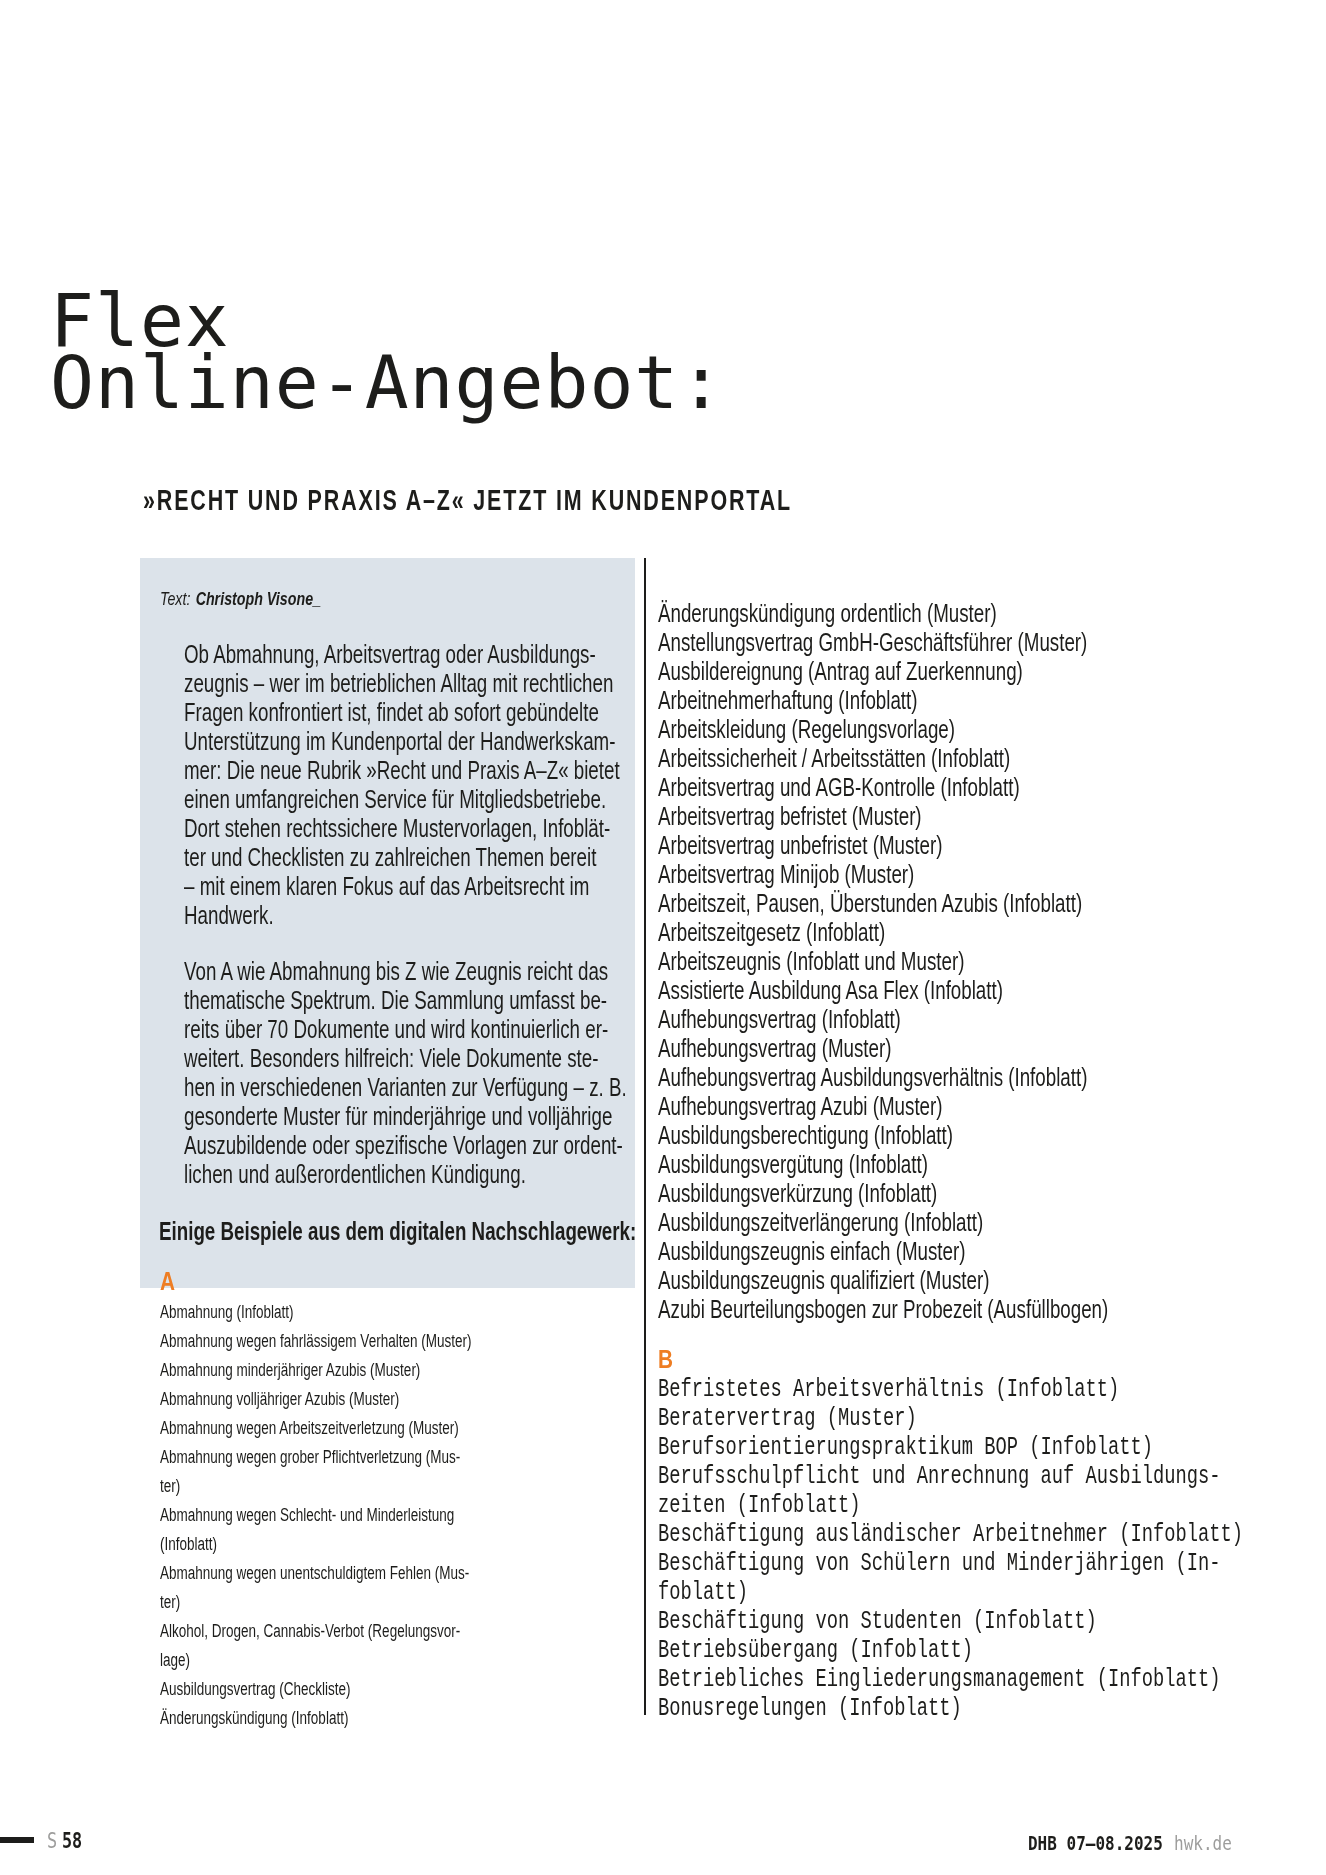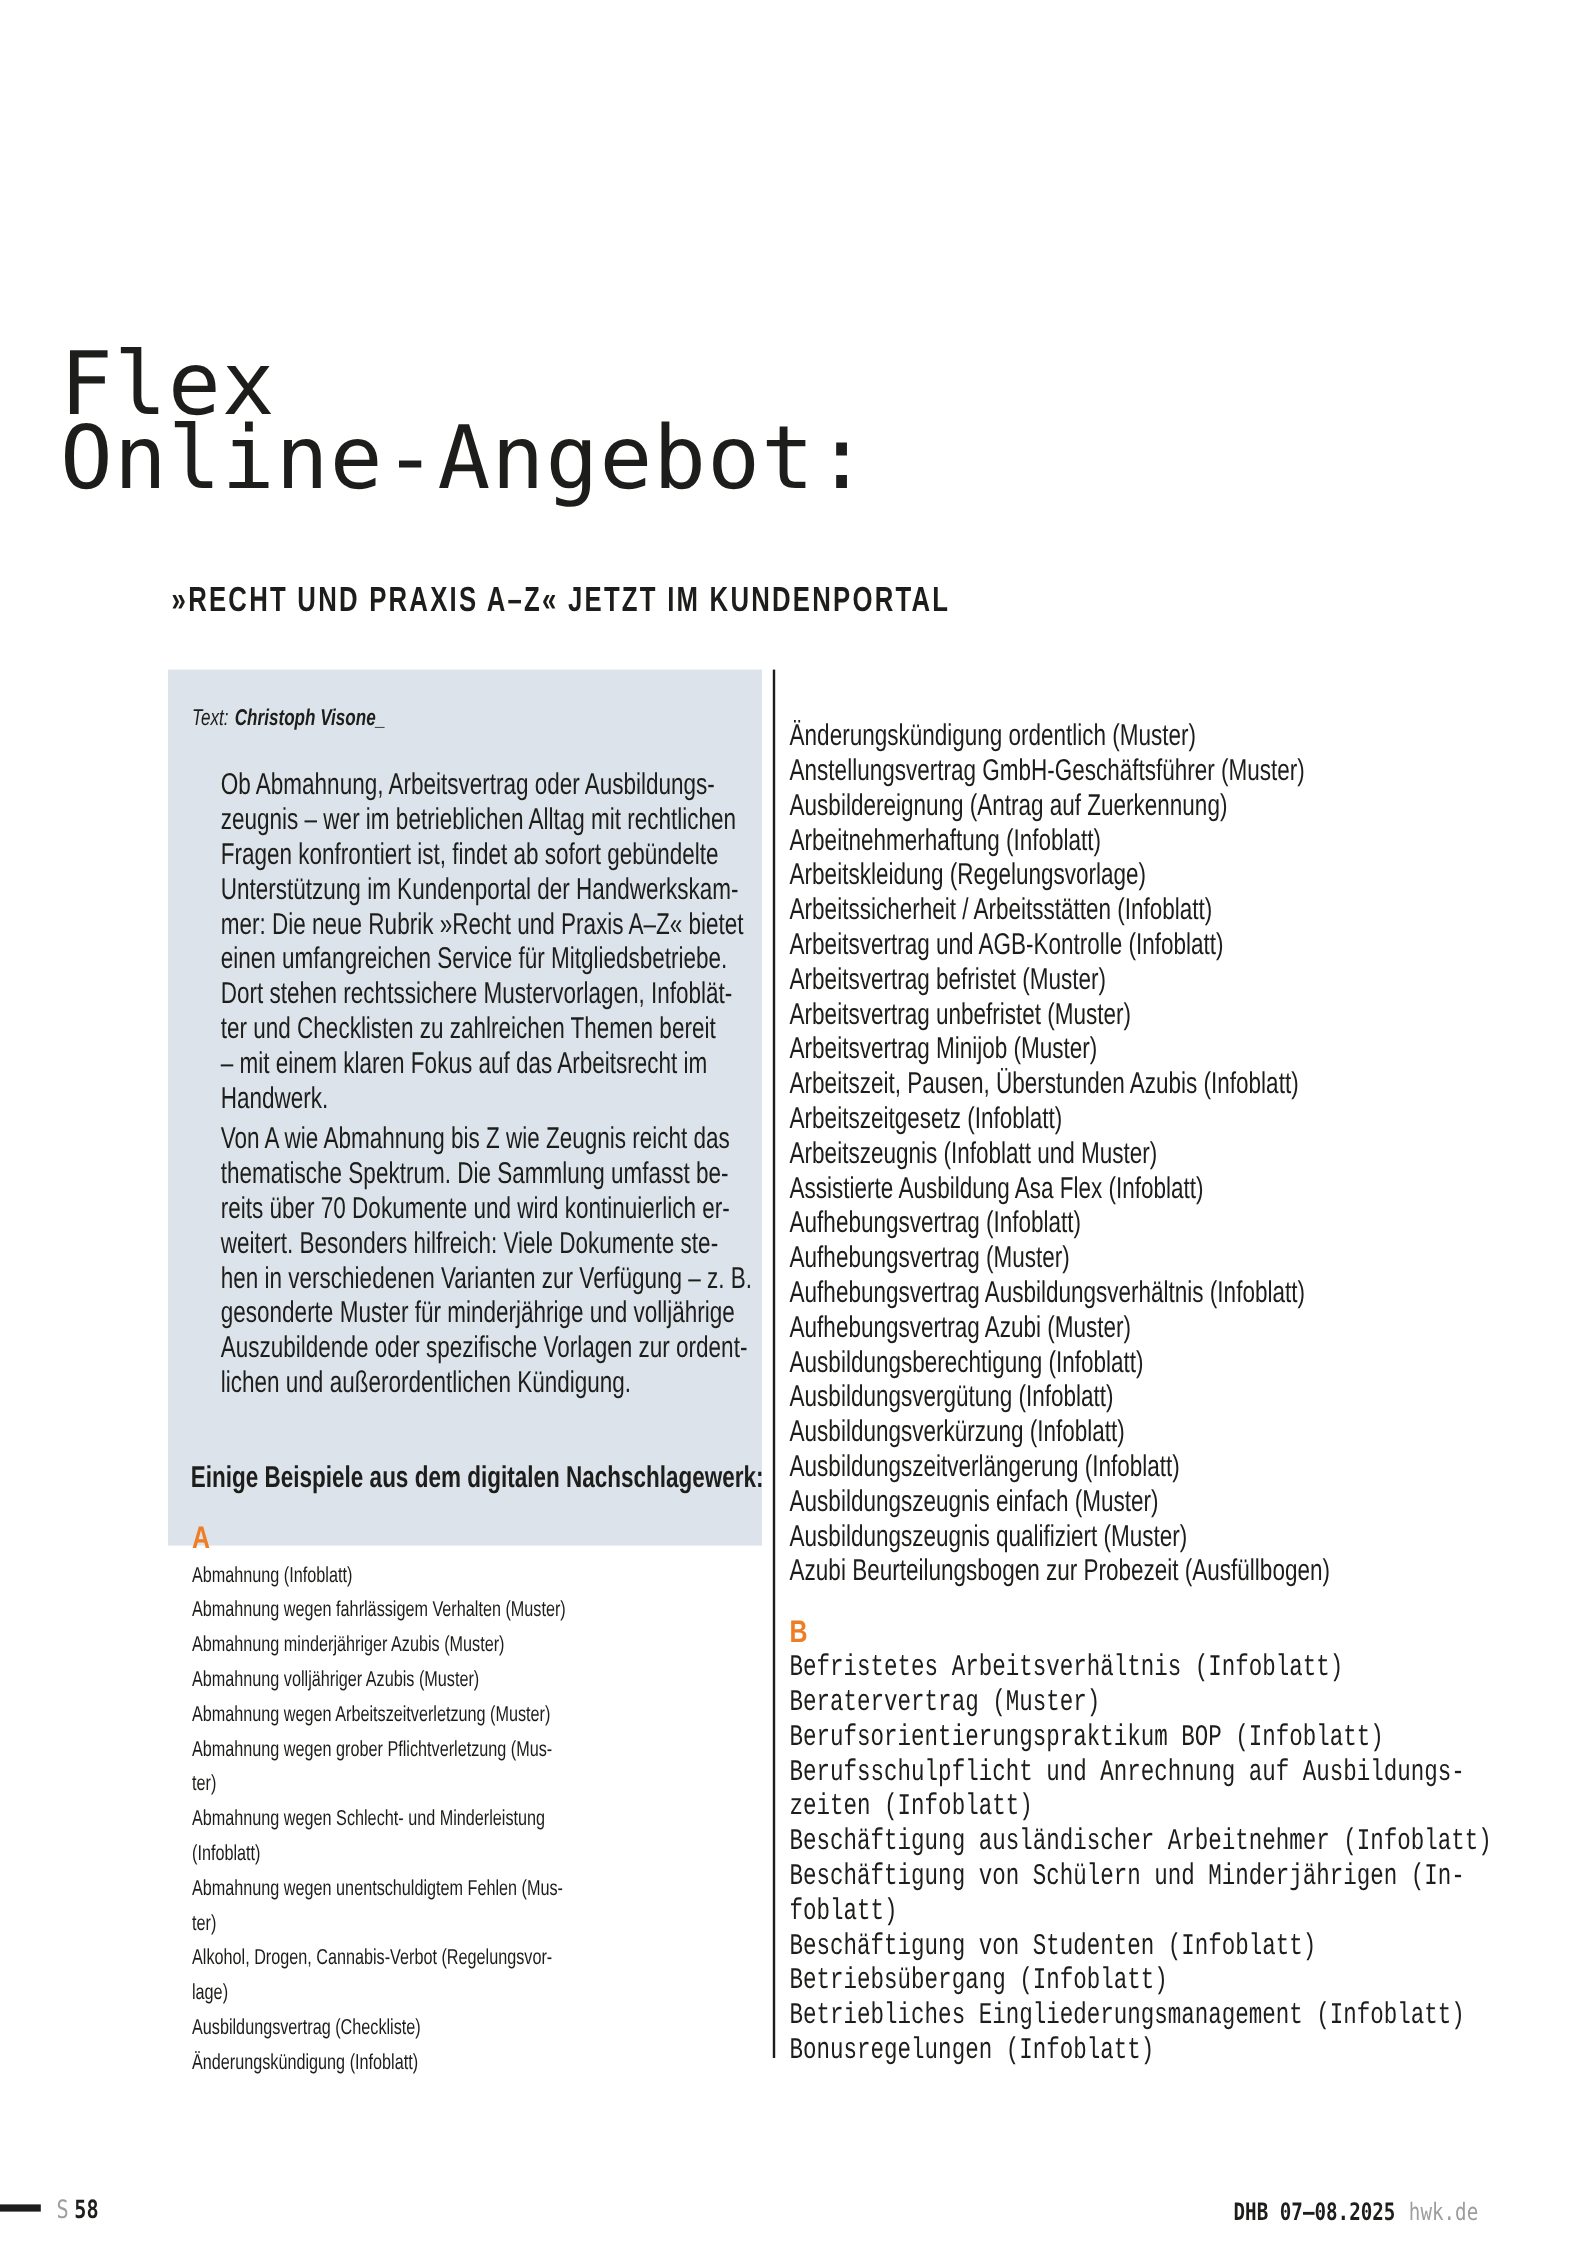--- a/index.html
+++ b/index.html
@@ -31,21 +31,21 @@
   .byline{
     position:absolute;left:20px;top:30px;
     font-size:19px;font-style:italic;white-space:nowrap;
     transform:scaleX(0.75);transform-origin:0 0;
   }
   .byline-label{font-weight:400;}
   .byline-author{font-weight:bold;margin-left:7px;}
   .byline-suffix{font-weight:bold;}
   .para{position:absolute;left:20px;font-size:25px;margin-left:24px;}
   .para.p1{top:82px;}
-  .para.p2{top:377px;}
+  .para.p2{top:399px;}
   
   .tline{
     line-height:29px;height:29px;white-space:nowrap;
     transform:scaleX(0.75);transform-origin:0 50%;
   }
   
   .divider{
     position:absolute;left:644px;top:558px;width:2px;height:1157px;
     background:#1d1d1b;
   }

